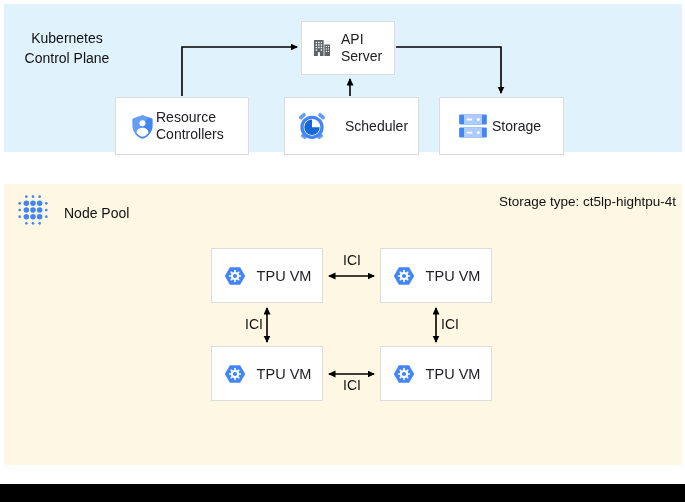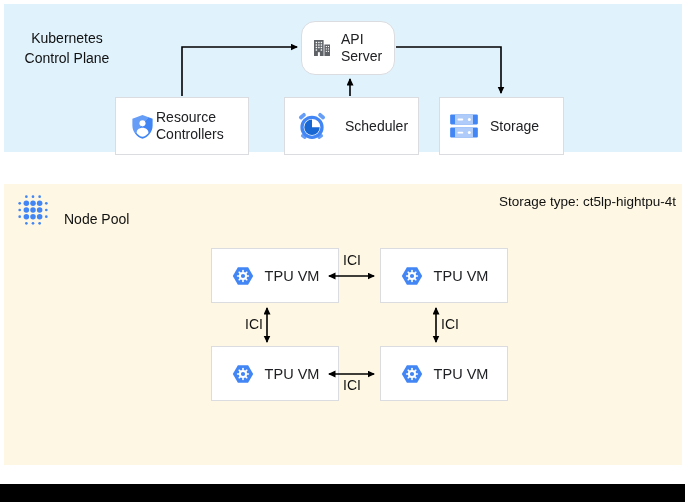--- a/index.html
+++ b/index.html
@@ -12,33 +12,33 @@
   .np-section{left:4px;top:184px;width:678px;height:281px;background:#fdf7e3;}
   .cp-title{
     position:absolute;left:8px;top:24px;width:110px;text-align:center;
     font-size:14px;line-height:20px;white-space:pre-line;color:#111;
   }
   .node-box{
     position:absolute;background:#ffffff;border:1px solid #dadce0;
     box-sizing:border-box;display:flex;align-items:center;
   }
   .node-box .label{font-size:14px;line-height:17px;color:#202124;}
-  .box-api{left:297px;top:17px;width:94px;height:54px;padding-left:10px;gap:9px;border-radius:14px;}
+  .box-api{left:297px;top:17px;width:94px;height:54px;padding-left:10px;gap:9px;}
   .box-rc{left:111px;top:93px;width:134px;height:58px;padding-left:13px;gap:0;}
   .box-sch{left:280px;top:93px;width:135px;height:58px;padding-left:12px;gap:18px;}
-  .box-sto{left:435px;top:93px;width:125px;height:58px;padding-left:9px;gap:11px;}
+  .box-sto{left:435px;top:93px;width:125px;height:58px;padding-left:18px;gap:4px;}
   .icon{display:flex;align-items:center;justify-content:center;flex:0 0 auto;}
   .np-header-icon{position:absolute;left:10px;top:7px;}
-  .np-title{position:absolute;left:60px;top:21px;font-size:14px;color:#111;margin-top:6px;}
+  .np-title{position:absolute;left:60px;top:21px;font-size:14px;color:#111;}
   .np-meta{
     position:absolute;right:6px;top:9px;text-align:right;
     font-size:13.5px;line-height:18.5px;color:#111;
   }
   .tpu-box{
-    position:absolute;width:128px;height:55px;background:#fff;border:1px solid #dadce0;
+    position:absolute;width:112px;height:55px;background:#fff;border:1px solid #dadce0;
     box-sizing:border-box;display:flex;align-items:center;justify-content:center;gap:10px;
   }
   .tpu-box .label{font-size:14.5px;color:#202124;}
   .tpu-tl{left:207px;top:64px;}
   .tpu-tr{left:376px;top:64px;}
   .tpu-bl{left:207px;top:162px;}
   .tpu-br{left:376px;top:162px;}
   .ici-label{
     position:absolute;width:28px;text-align:center;
     font-size:14px;line-height:14px;color:#111;

